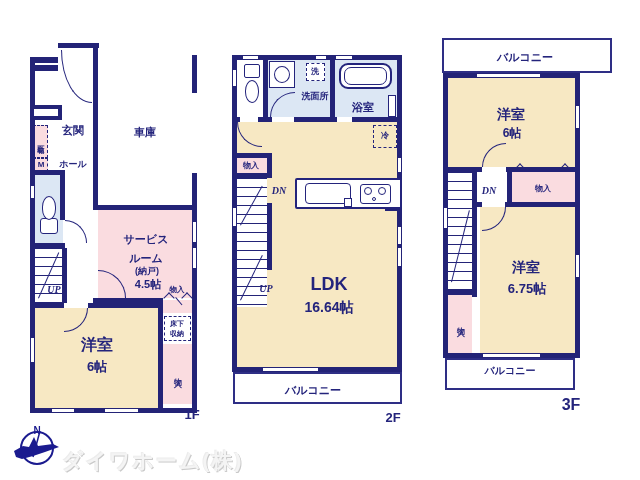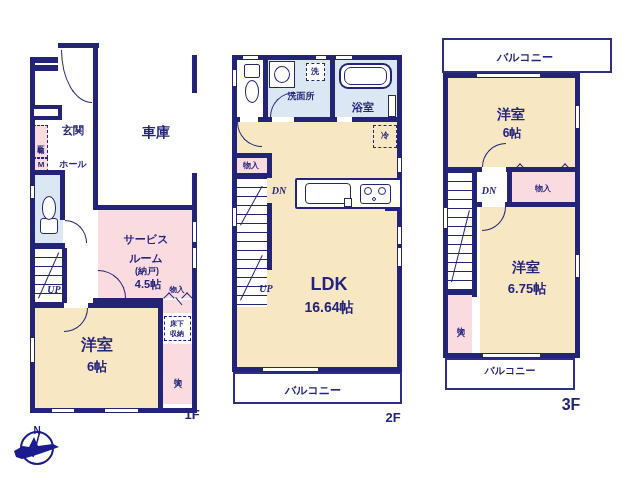--- a/index.html
+++ b/index.html
@@ -87,21 +87,21 @@
     <div class="arc br" style="left:64px;top:308px;width:24px;height:24px"></div>
     <div class="caret" style="left:165px;top:294px"></div>
     <div class="caret" style="left:183px;top:294px"></div>
     <div class="diag" style="left:176px;top:297px;width:10px;transform:rotate(50deg)"></div>
     <div class="dash" style="left:164px;top:316px;width:27px;height:25px"></div>
 
     <div class="fx" style="left:40px;top:218px;width:18px;height:16px;border-radius:3px"></div>
     <div class="fx" style="left:42px;top:196px;width:14px;height:24px;border-radius:7px/11px"></div>
 
     <div class="lbl" style="left:73px;top:130px;font-size:11px">玄関</div>
-    <div class="lbl" style="left:156px;top:132px;font-size:14px">車庫</div>
+    <div class="lbl" style="left:145px;top:132px;font-size:11px">車庫</div>
     <div class="lbl vtext" style="left:41px;top:141px;font-size:7px">下駄箱</div>
     <div class="lbl" style="left:41px;top:165px;font-size:8px">M</div>
     <div class="lbl" style="left:73px;top:164px;font-size:9px">ホール</div>
     <div class="lbl" style="left:146px;top:239px;font-size:11px">サービス</div>
     <div class="lbl" style="left:146px;top:258px;font-size:11px">ルーム</div>
     <div class="lbl" style="left:147px;top:271px;font-size:9px">(納戸)</div>
     <div class="lbl" style="left:148px;top:284px;font-size:11px">4.5帖</div>
     <div class="lbl it" style="left:54px;top:290px;font-size:10px">UP</div>
     <div class="lbl" style="left:177px;top:290px;font-size:7.5px">物入</div>
     <div class="lbl" style="left:177px;top:323px;font-size:7px">床下</div>
@@ -163,21 +163,21 @@
     <div class="fx" style="left:378px;top:187px;width:8px;height:8px;border-radius:50%"></div>
     <div class="fx" style="left:372px;top:197px;width:4px;height:4px;border-radius:50%"></div>
 
     <div class="arc bl" style="left:237px;top:122px;width:25px;height:25px"></div>
     <div class="arc tl" style="left:270px;top:92px;width:25px;height:25px"></div>
     <div class="diag" style="left:240px;top:225px;width:45px;transform:rotate(-61deg)"></div>
     <div class="diag" style="left:240px;top:300px;width:50px;transform:rotate(-64deg)"></div>
 
     <div class="balc" style="left:233px;top:372px;width:169px;height:32px"></div>
 
-    <div class="lbl" style="left:301px;top:96px;font-size:9px">洗面所</div>
+    <div class="lbl" style="left:315px;top:96px;font-size:9px">洗面所</div>
     <div class="lbl" style="left:315px;top:72px;font-size:8px">洗</div>
     <div class="lbl" style="left:363px;top:107px;font-size:11px">浴室</div>
     <div class="lbl" style="left:385px;top:136px;font-size:8px">冷</div>
     <div class="lbl" style="left:251px;top:166px;font-size:8px">物入</div>
     <div class="lbl it" style="left:279px;top:191px;font-size:10px">DN</div>
     <div class="lbl it" style="left:266px;top:289px;font-size:10px">UP</div>
     <div class="lbl" style="left:329px;top:284px;font-size:18px">LDK</div>
     <div class="lbl" style="left:329px;top:307px;font-size:14px">16.64帖</div>
     <div class="lbl" style="left:313px;top:390px;font-size:11px">バルコニー</div>
     <div class="lbl" style="left:393px;top:417px;font-size:13px">2F</div>
@@ -229,15 +229,16 @@
     <div class="lbl" style="left:571px;top:405px;font-size:16px">3F</div>
   </div>
 
   <div class="layer">
     <svg style="position:absolute;left:12px;top:424px" width="48" height="48" viewBox="0 0 48 48">
       <circle cx="25" cy="24" r="16" fill="none" stroke="#1b1b8f" stroke-width="2"></circle>
       <line x1="21" y1="33" x2="28" y2="7" stroke="#1b1b8f" stroke-width="1.5"></line>
       <text x="25" y="10" font-size="10" font-weight="bold" fill="#1b1b8f" text-anchor="middle">N</text>
       <polygon points="2,27 11,22 17,23 22,13 26,22 41,20 47,23 33,28 21,32 10,35 4,33" fill="#1b1b8f"></polygon>
     </svg>
+    <div class="watermark" style="left:62px;top:447px">ダイワホーム(株)</div>
   </div>
 
 </div>
 
 </body></html>

